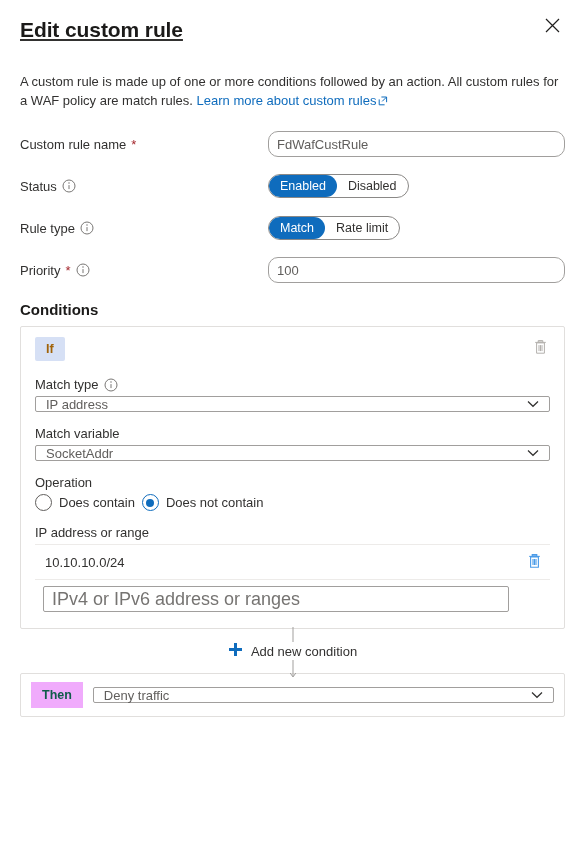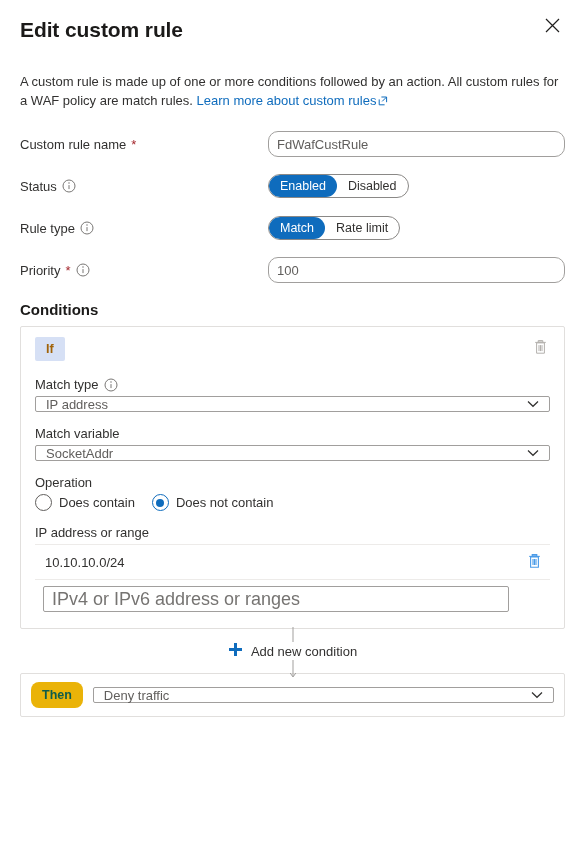--- a/index.html
+++ b/index.html
@@ -14,20 +14,21 @@
     color: #323130;
     font-size: 13px;
     position: relative;
     overflow: hidden;
   }
 
   
   .panel-header {
     position: relative;
     padding: 16px 20px 0 20px;
+    text-decoration: underline;
   }
   .panel-title {
     font-size: 21px;
     font-weight: bold;
     color: #1b1a19;
     letter-spacing: -0.1px;
     margin: 0;
     line-height: 28px;
   }
   .close-btn {
@@ -211,21 +212,21 @@
     font-size: 13px;
     color: #605e5c;
     flex: 1;
   }
   .chev { flex: 0 0 12px; display: flex; align-items: center; }
 
   
   .radio-group {
     display: flex;
     align-items: center;
-    gap: 17px;
+    gap: 7px;
     margin-top: 4px;
   }
   .radio-item {
     display: flex;
     align-items: center;
     gap: 7px;
     cursor: pointer;
   }
   .radio-dot {
     width: 17px;
@@ -316,26 +317,26 @@
     margin: 0 18px 0 20px;
     border: 1px solid #e1dfdd;
     border-radius: 2px;
     background: #fff;
     display: flex;
     align-items: center;
     padding: 8px 10px 8px 10px;
     gap: 10px;
   }
   .badge-then {
-    background: #eab308;
+    background: #f0abfc;
     color: #0f5c4a;
     font-size: 12.5px;
     font-weight: bold;
     padding: 6px 11px;
-    border-radius: 8px;
+    border-radius: 0;
     line-height: 14px;
     flex: 0 0 auto;
   }
   .then-select { flex: 1; }
 </style>
 </head>
 <body>
 
 <div class="panel-header">
   <div class="panel-title">Edit custom rule</div>

